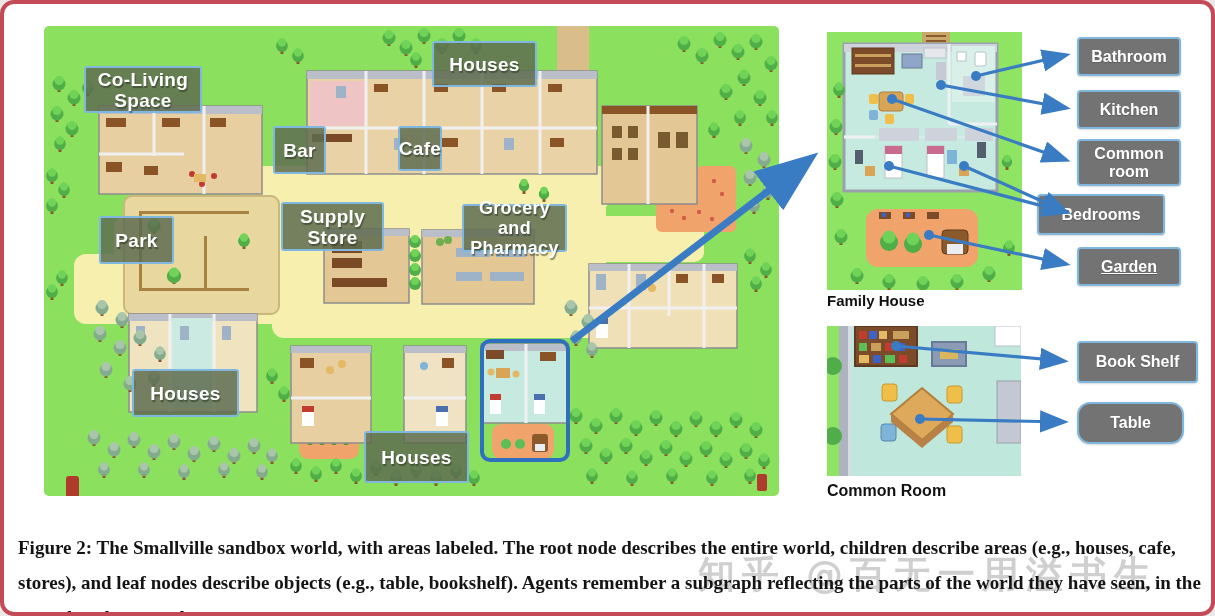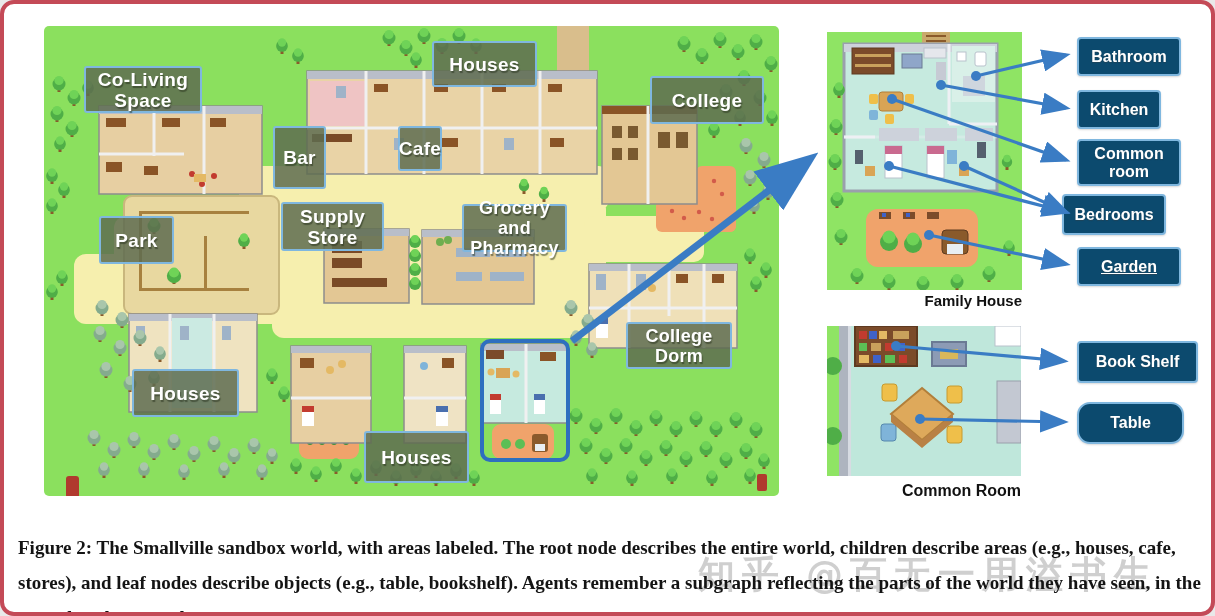--- a/index.html
+++ b/index.html
@@ -16,27 +16,27 @@
     text-align:center;background:rgba(94,108,80,0.85);
     border:2.5px solid #7fb7df;border-radius:3px;box-sizing:border-box;
     color:#ffffff;font-weight:bold;font-size:19px;line-height:21px;
     text-shadow:1px 1.5px 1px rgba(40,50,30,0.55);letter-spacing:.3px;
     padding:2px 4px;z-index:6;
   }
   .map-label.sm{font-size:18px;line-height:20px;}
   
   .ann-label{
     position:absolute;display:flex;align-items:center;justify-content:center;
-    text-align:center;background:#0c4a6e;border:2.5px solid #7fb7df;
+    text-align:center;background:#737373;border:2.5px solid #7fb7df;
     border-radius:4px;box-sizing:border-box;color:#ffffff;font-weight:bold;
     font-size:16px;line-height:18px;text-shadow:0 1px 1px rgba(60,60,60,.4);
     z-index:6;box-shadow:0 1px 2px rgba(0,0,0,.15);
   }
   .panel-caption{
-    position:absolute;text-align:right;color:#111;font-weight:bold;
+    position:absolute;text-align:left;color:#111;font-weight:bold;
     font-size:16px;z-index:6;
   }
   .highlight-box{
     position:absolute;border:4px solid #2e6fbf;border-radius:10px;
     box-sizing:border-box;z-index:5;background:transparent;
   }
   .caption{
     position:absolute;left:14px;top:526px;width:1188px;margin:0;
     font-family:"Liberation Serif",serif;font-weight:bold;
     font-size:19px;line-height:35px;color:#141414;z-index:4;
@@ -618,28 +618,26 @@
         <circle cx="480" cy="160" r="5.2" fill="#4fae47"></circle>
         <circle cx="480" cy="156.5" r="3.6799999999999997" fill="#6fd357"></circle>
         <rect x="498.5" y="171" width="3" height="5" fill="#8a5a2b"></rect>
         <circle cx="500" cy="168" r="5.2" fill="#4fae47"></circle>
         <circle cx="500" cy="164.5" r="3.6799999999999997" fill="#6fd357"></circle>
       </g>
   </svg>
 
   <div class="map-label" style="left:80px;top:62px;width:118px;height:47px;">Co-Living Space</div>
   <div class="map-label" style="left:428px;top:37px;width:105px;height:46px;">Houses</div>
-  <div class="map-label" style="left:269px;top:122px;width:53px;height:63px;">Bar</div>
+  <div class="map-label" style="left:269px;top:122px;width:53px;height:48px;">Bar</div>
   <div class="map-label" style="left:394px;top:122px;width:44px;height:45px;">Cafe</div>
-  <div class="map-label" style="left:646px;top:72px;width:114px;height:48px;">College</div>
   <div class="map-label" style="left:277px;top:198px;width:103px;height:49px;">Supply Store</div>
   <div class="map-label sm" style="left:458px;top:200px;width:105px;height:48px;">Grocery and Pharmacy</div>
   <div class="map-label" style="left:95px;top:212px;width:75px;height:48px;">Park</div>
   <div class="map-label" style="left:128px;top:365px;width:107px;height:48px;">Houses</div>
-  <div class="map-label sm" style="left:622px;top:318px;width:106px;height:47px;">College Dorm</div>
   <div class="map-label" style="left:360px;top:427px;width:105px;height:52px;">Houses</div>
 
   <div class="highlight-box" style="left:476px;top:335px;width:90px;height:123px;"></div>
 
   <svg class="abs" style="left:823px;top:28px;" width="195" height="258" viewBox="0 0 195 258">
     <rect x="0" y="0" width="195" height="258" fill="#8fe464"></rect>
     <rect x="95" y="0" width="28" height="14" fill="#c9a96b"></rect>
     <line x1="99" y1="4" x2="119" y2="4" stroke="#8a5a2b" stroke-width="2"></line>
     <line x1="99" y1="9" x2="119" y2="9" stroke="#8a5a2b" stroke-width="2"></line>
 
@@ -788,23 +786,23 @@
       <rect x="120" y="60" width="15" height="17" rx="3" fill="#efbf4a" stroke="#c79a2e"></rect>
       <rect x="120" y="100" width="15" height="17" rx="3" fill="#efbf4a" stroke="#c79a2e"></rect>
       <rect x="54" y="98" width="15" height="17" rx="3" fill="#7fb4d9" stroke="#5688ad"></rect>
       <polygon points="95,62 126,88 95,114 64,88" fill="#dea95b" stroke="#b27f3a" stroke-width="2"></polygon>
       <polygon points="95,114 126,88 126,96 95,122 64,96 64,88" fill="#b98145"></polygon>
     </g>
   </svg>
   <div class="panel-caption" style="left:823px;top:478px;width:194px;">Common Room</div>
 
   <div class="ann-label" style="left:1073px;top:33px;width:104px;height:39px;">Bathroom</div>
-  <div class="ann-label" style="left:1073px;top:86px;width:84px;height:39px;">Kitchen</div>
+  <div class="ann-label" style="left:1073px;top:86px;width:104px;height:39px;">Kitchen</div>
   <div class="ann-label" style="left:1073px;top:135px;width:104px;height:47px;padding:2px 10px;box-sizing:border-box;">Common room</div>
-  <div class="ann-label" style="left:1058px;top:190px;width:104px;height:41px;">Bedrooms</div>
+  <div class="ann-label" style="left:1033px;top:190px;width:128px;height:41px;">Bedrooms</div>
   <div class="ann-label" style="left:1073px;top:243px;width:104px;height:39px;text-decoration:underline;">Garden</div>
   <div class="ann-label" style="left:1073px;top:337px;width:121px;height:42px;">Book Shelf</div>
   <div class="ann-label" style="left:1073px;top:398px;width:107px;height:42px;border-radius:13px;">Table</div>
 
   <svg class="overlay" width="1215" height="616" viewBox="0 0 1215 616">
     <defs>
       <marker id="ah" markerWidth="9" markerHeight="7" refX="7.5" refY="3.5" orient="auto">
         <path d="M0,0 L9,3.5 L0,7 Z" fill="#3a7cc4"></path>
       </marker>
     </defs>

